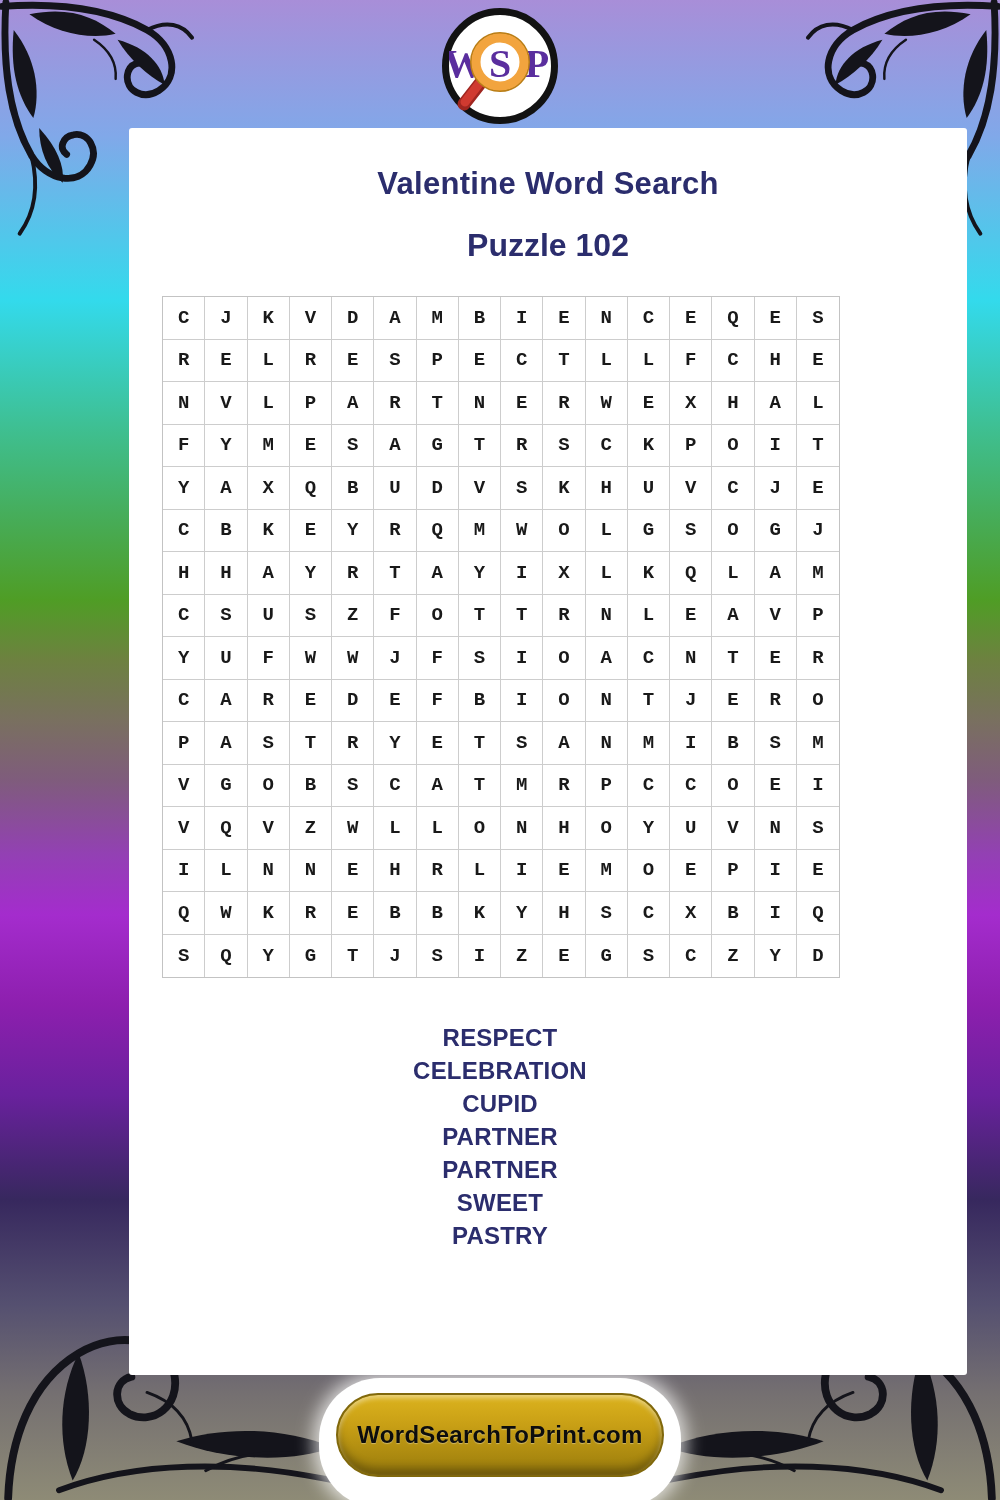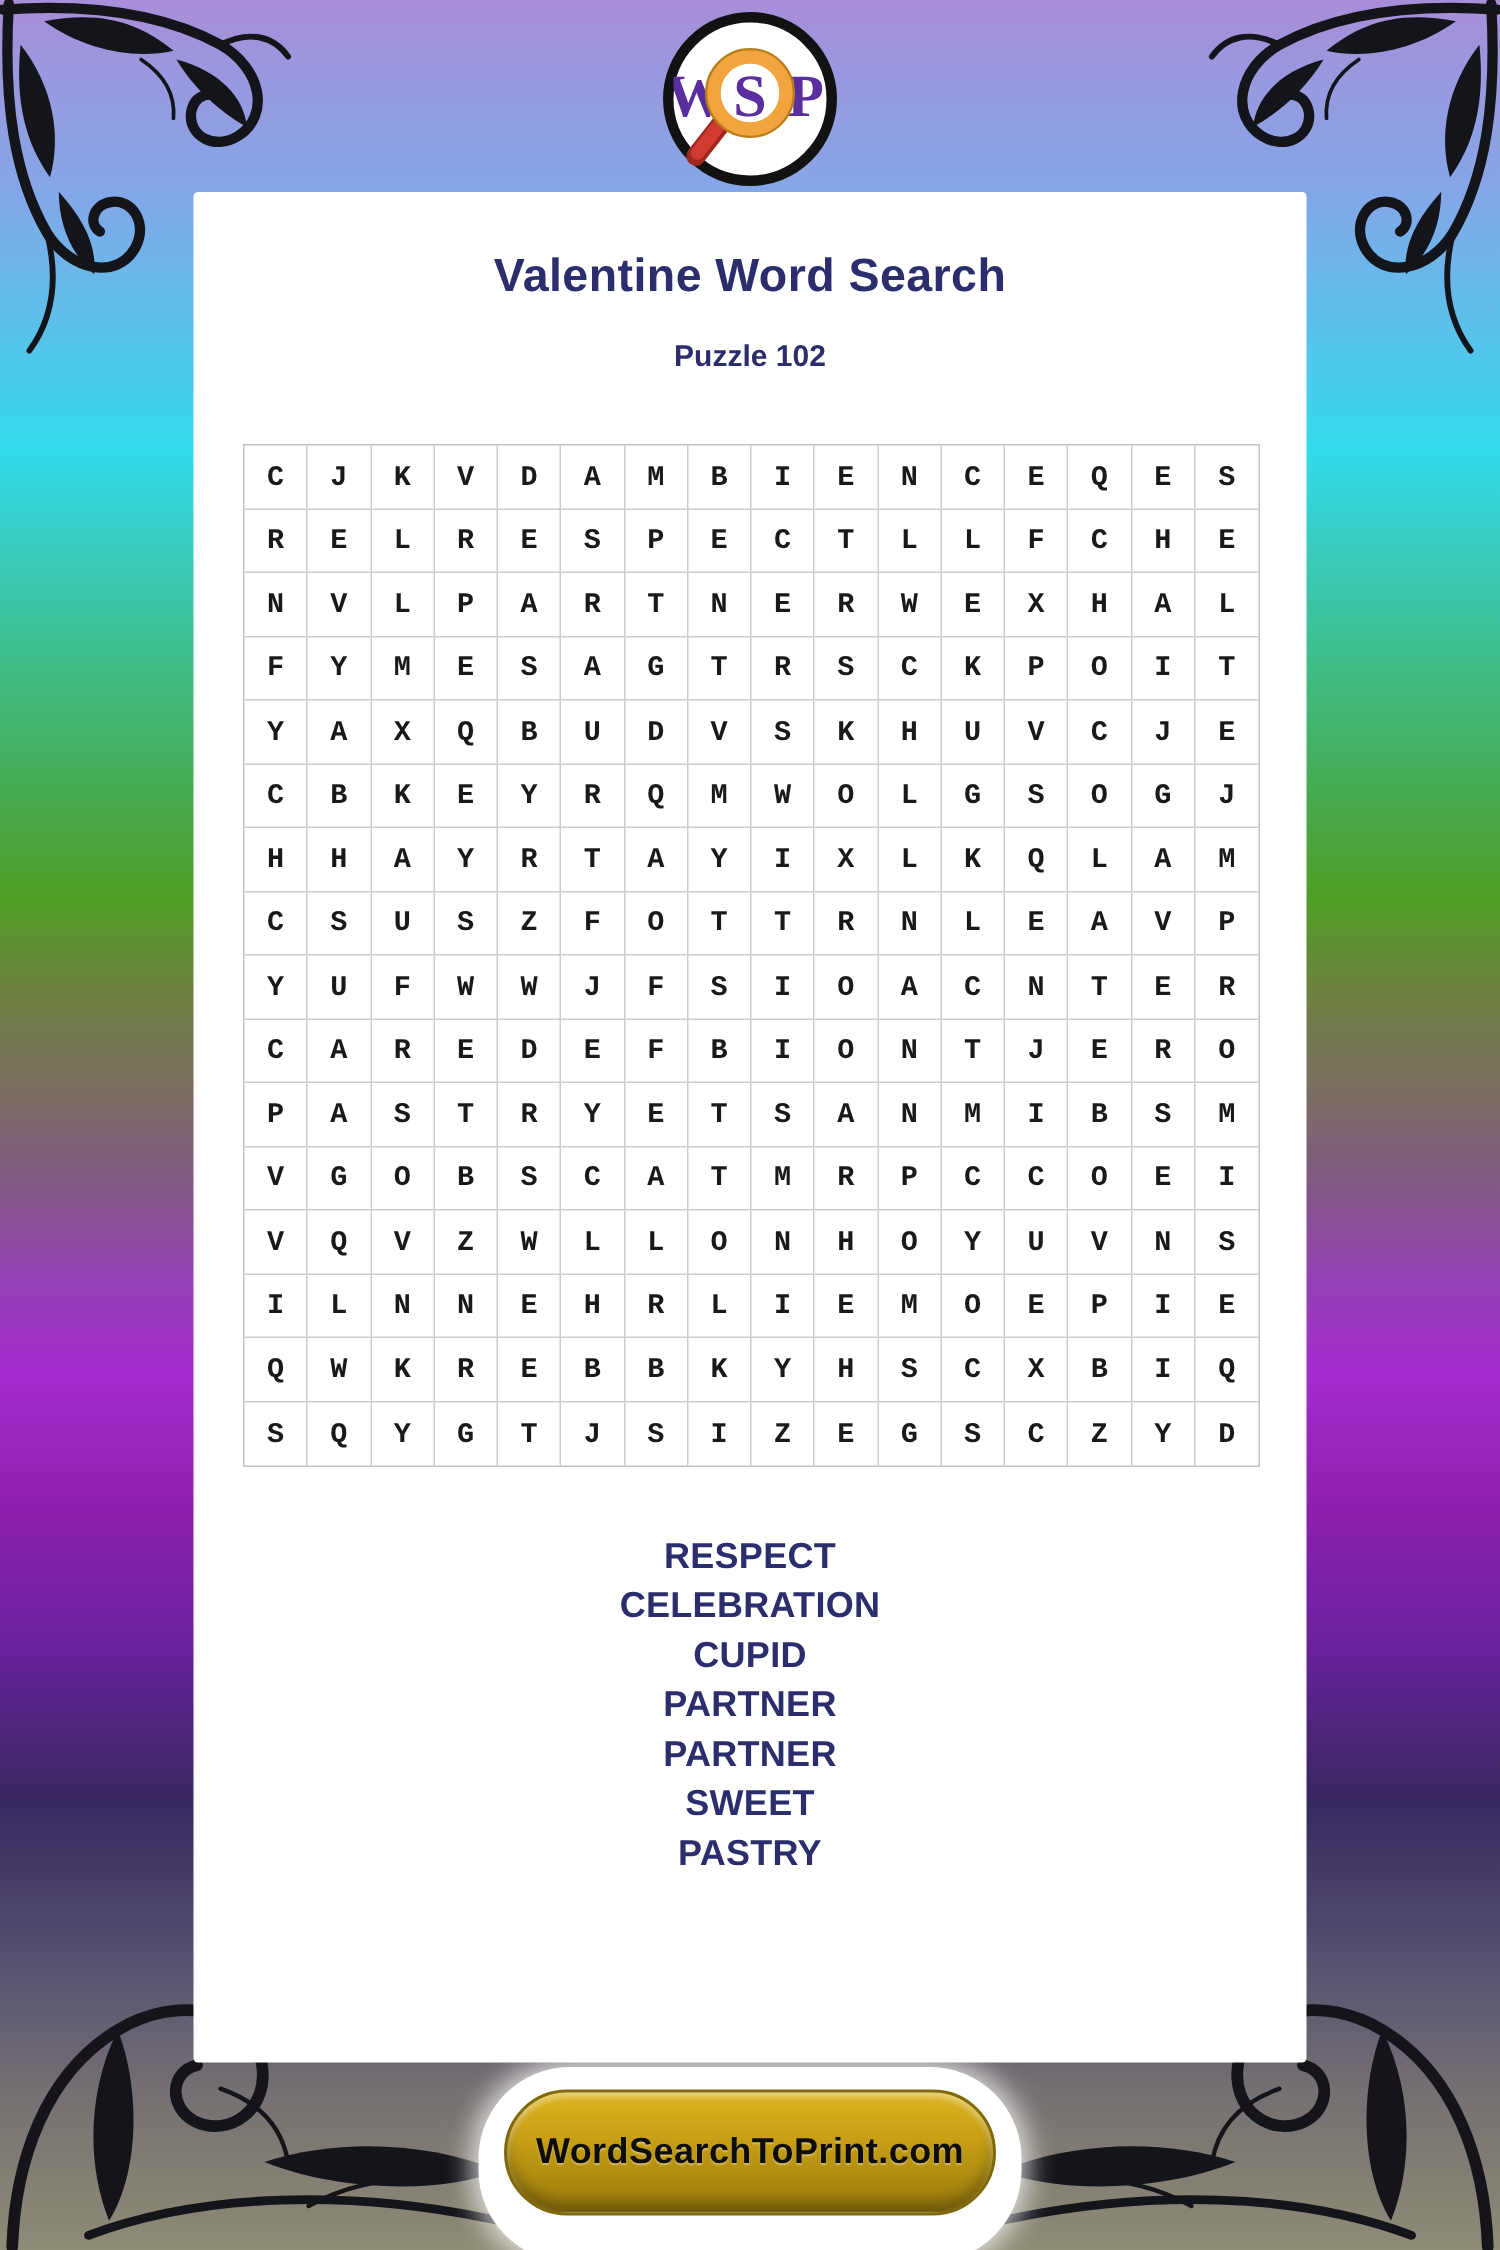--- a/index.html
+++ b/index.html
@@ -9,34 +9,34 @@
     background:linear-gradient(180deg,
       #a88ed8 0%, #81a8e9 9%, #33daec 20%, #3fbe8d 29%,
       #47ab54 35%, #4f9d25 40%, #6d8140 44%, #79705f 48%,
       #7f5c7c 52%, #9340b4 57%, #a42ccd 61%, #8d1fae 67%,
       #69219d 73%, #37285e 80%, #555070 87%, #757071 93%, #8e8b76 100%);
   }
   .flourish{position:absolute;z-index:1;}
   .fl-tr{transform:scaleX(-1);}
   .fl-br{transform:scaleX(-1);}
   .card{
-    position:absolute;left:129px;top:128px;width:742px;height:1247px;
+    position:absolute;left:129px;top:128px;width:838px;height:1247px;
     background:#ffffff;border-radius:3px;z-index:2;
   }
   .logo{
     position:absolute;left:442px;top:8px;width:102px;height:102px;
     border:7px solid #121212;border-radius:50%;background:#fff;z-index:3;
   }
   .title{
     position:absolute;top:38px;left:0;width:100%;text-align:center;
     font-weight:bold;font-size:31px;color:#2b2d6d;letter-spacing:0.3px;
   }
   .subtitle{
     position:absolute;top:99px;left:0;width:100%;text-align:center;
-    font-weight:bold;font-size:20px;color:#2b2d6d;
+    font-weight:bold;font-size:32px;color:#2b2d6d;
   }
   .grid{
     position:absolute;left:33px;top:168px;width:678px;height:682px;
     display:grid;grid-template-columns:repeat(16,1fr);grid-template-rows:repeat(16,1fr);
     border:1px solid #c3c3c3;background:#fff;box-sizing:border-box;
   }
   .cell{
     display:flex;align-items:center;justify-content:center;
     border-right:1px solid #cdcdcd;border-bottom:1px solid #cdcdcd;
     font-family:"Liberation Mono",monospace;font-weight:bold;

